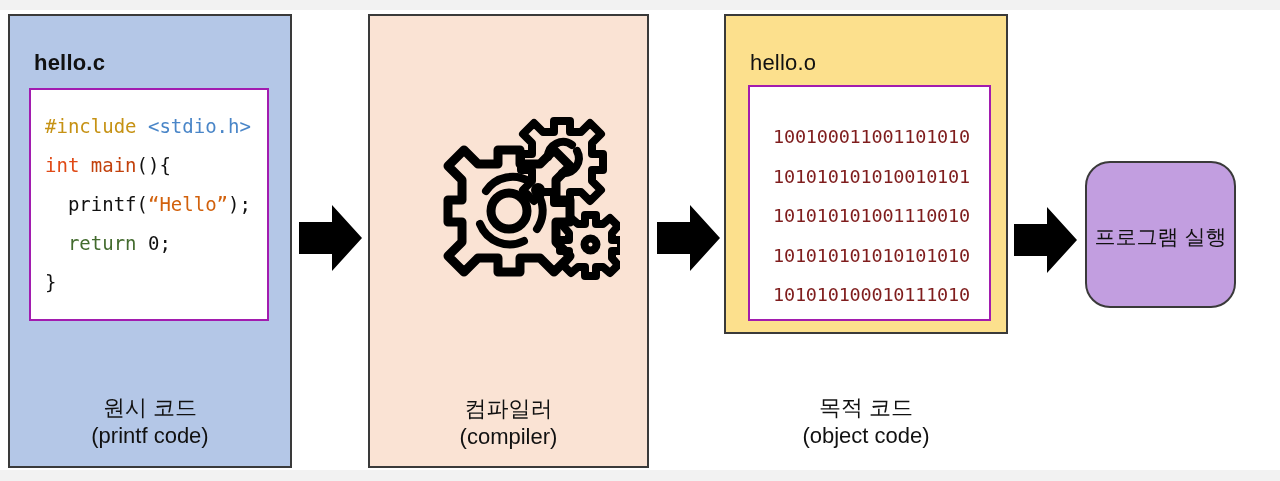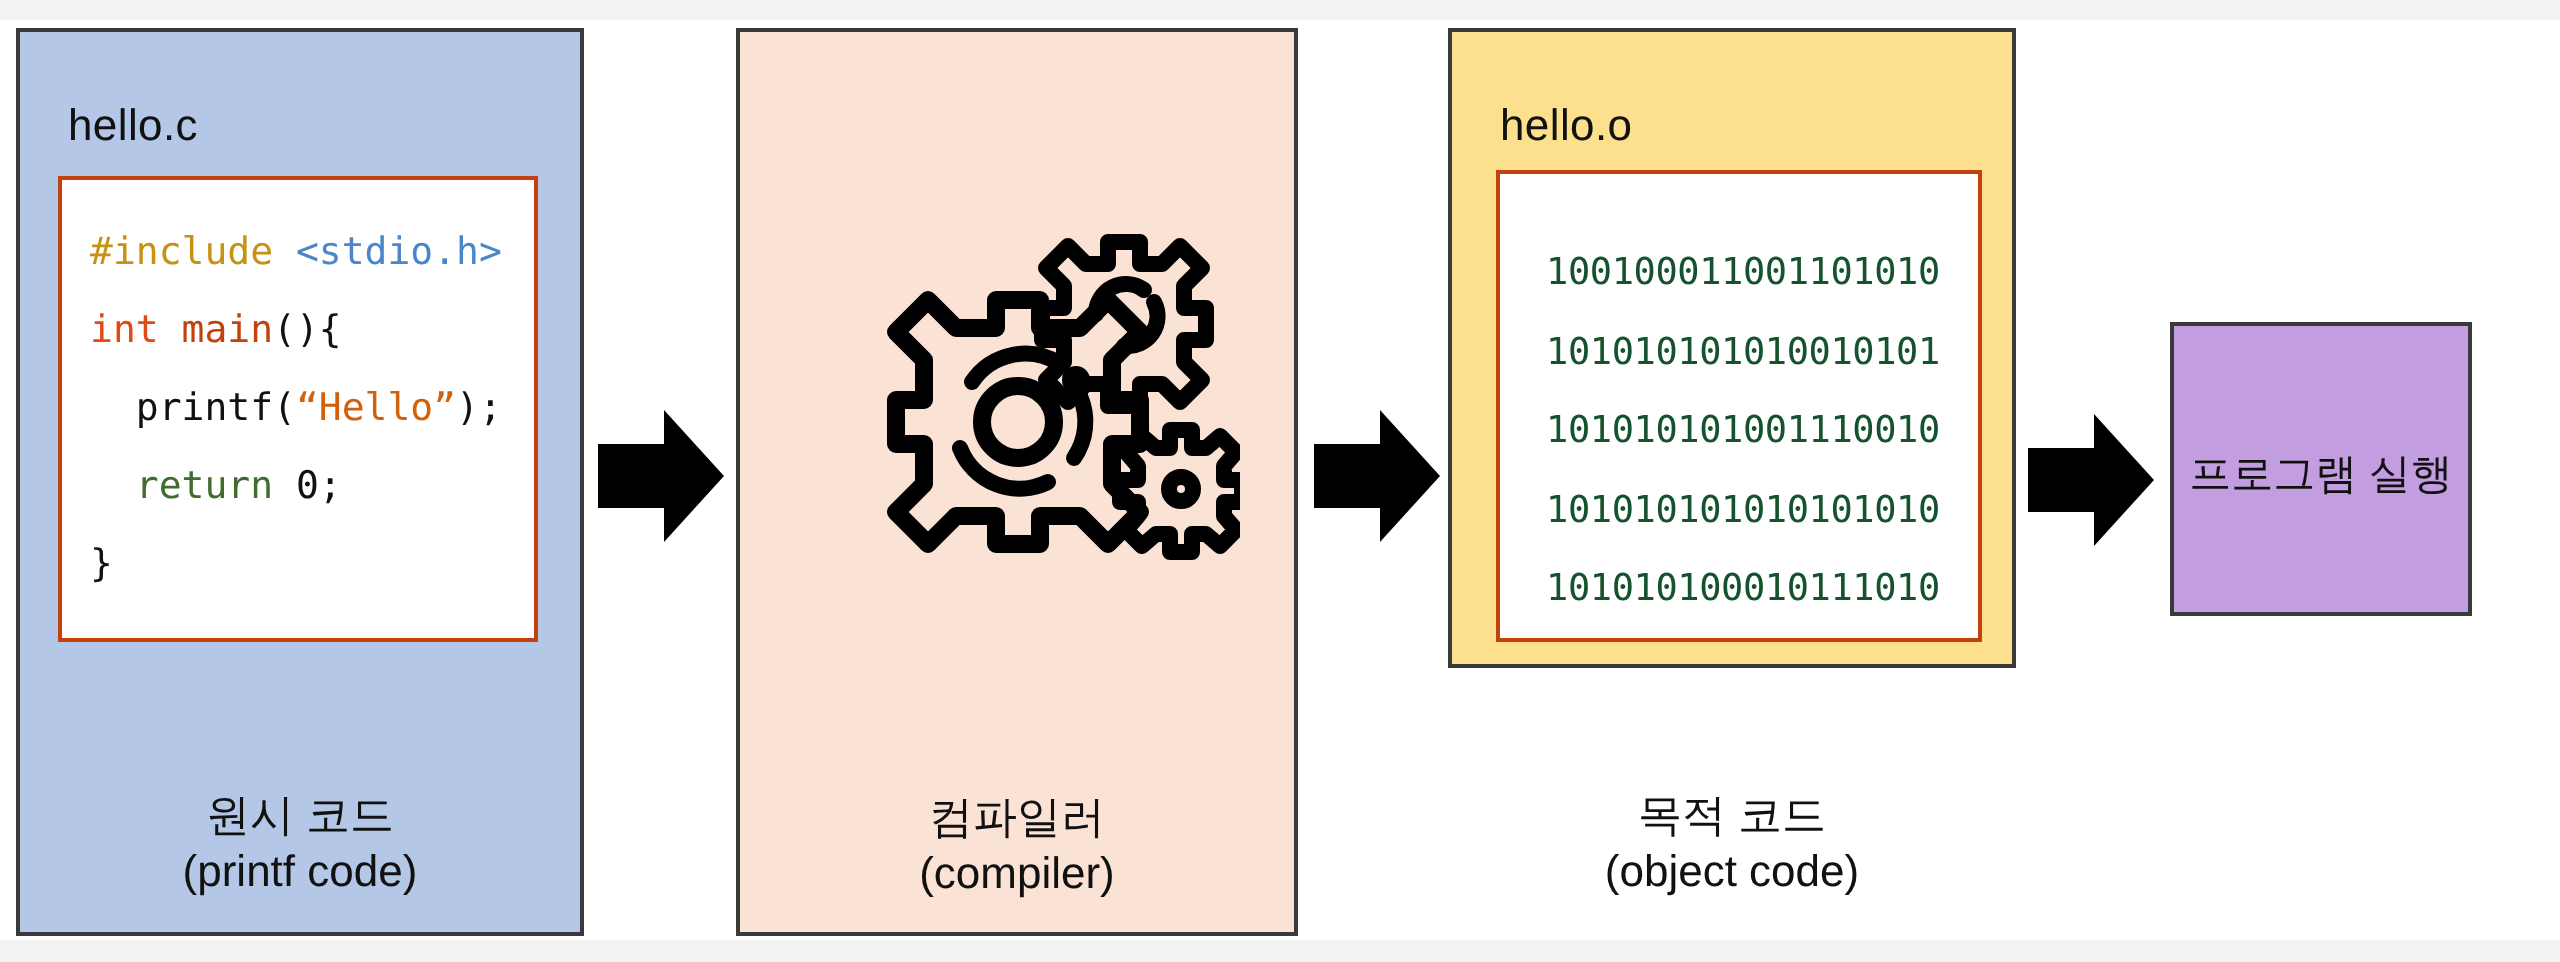--- a/index.html
+++ b/index.html
@@ -31,36 +31,36 @@
   }
 
   .panel {
     position: absolute;
     box-sizing: border-box;
     border: 2px solid #3a3a3a;
   }
   .panel-source   { left: 8px;   top: 14px; width: 284px; height: 454px; background: #b4c7e7; }
   .panel-compiler { left: 368px; top: 14px; width: 281px; height: 454px; background: #fae3d4; }
   .panel-object   { left: 724px; top: 14px; width: 284px; height: 320px; background: #fce08d; }
-  .panel-run      { left: 1085px; top: 161px; width: 151px; height: 147px; background: #c29ee0; }
+  .panel-run      { left: 1085px; top: 161px; width: 151px; height: 147px; background: #c29ee0; border-radius: 25px; }
 
   .file-label {
     position: absolute;
     font-size: 22px;
     color: #111;
     letter-spacing: 0.2px;
     white-space: nowrap;
   }
-  .file-label-source { left: 32px; top: 48px; }
+  .file-label-source { left: 32px; top: 48px; font-weight: bold; }
 
   .code-box {
     position: absolute;
     box-sizing: border-box;
     background: #ffffff;
-    border: 2px solid #c2410c;
+    border: 2px solid #a21caf;
   }
 
   .code-lines {
     position: absolute;
     left: 14px;
     top: 17px;
     right: 6px;
     font-family: "DejaVu Sans Mono", monospace;
     font-size: 19px;
     line-height: 39px;
@@ -68,21 +68,21 @@
     white-space: pre;
   }
   .bin-lines {
     position: absolute;
     left: 8px;
     top: 30px;
     right: 4px;
     font-family: "DejaVu Sans Mono", monospace;
     font-size: 18.5px;
     line-height: 39.5px;
-    color: #14532d;
+    color: #7f1d1d;
     letter-spacing: -0.2px;
     white-space: pre;
     text-align: center;
   }
 
   .tok-pre    { color: #c69214; }
   .tok-hdr    { color: #4a86c8; }
   .tok-type   { color: #e04a16; }
   .tok-fn     { color: #c2410c; }
   .tok-str    { color: #d2610c; }

